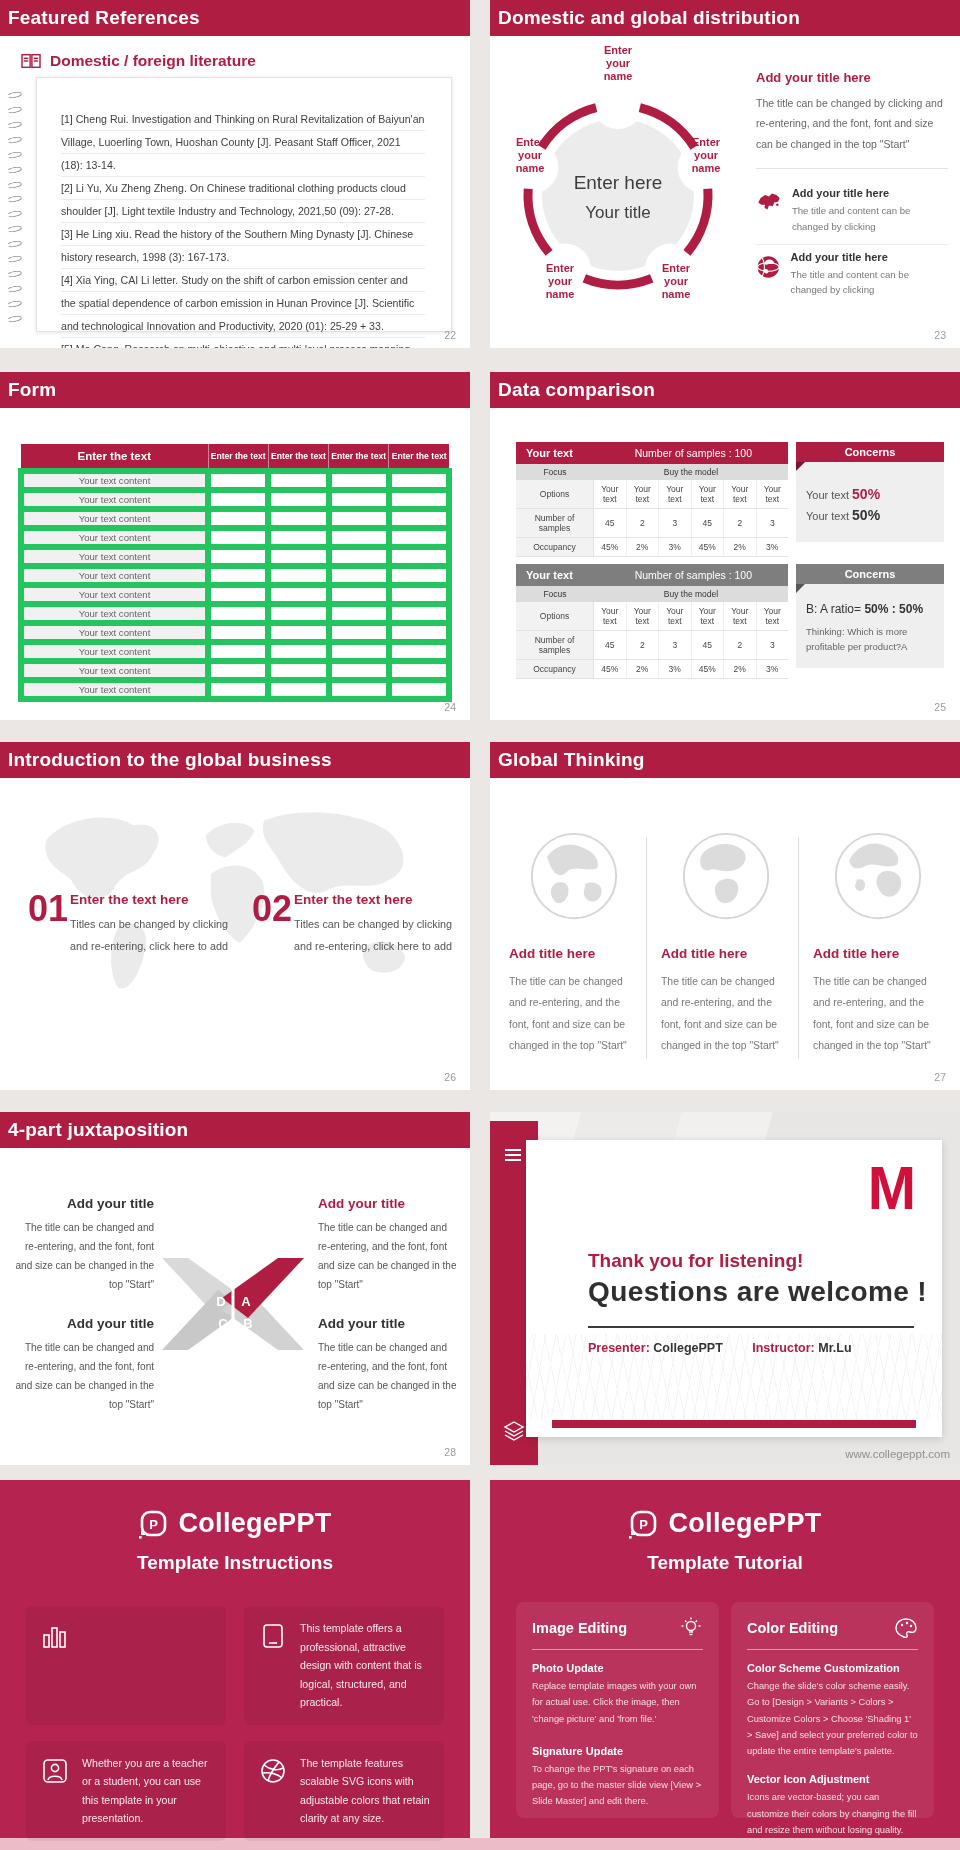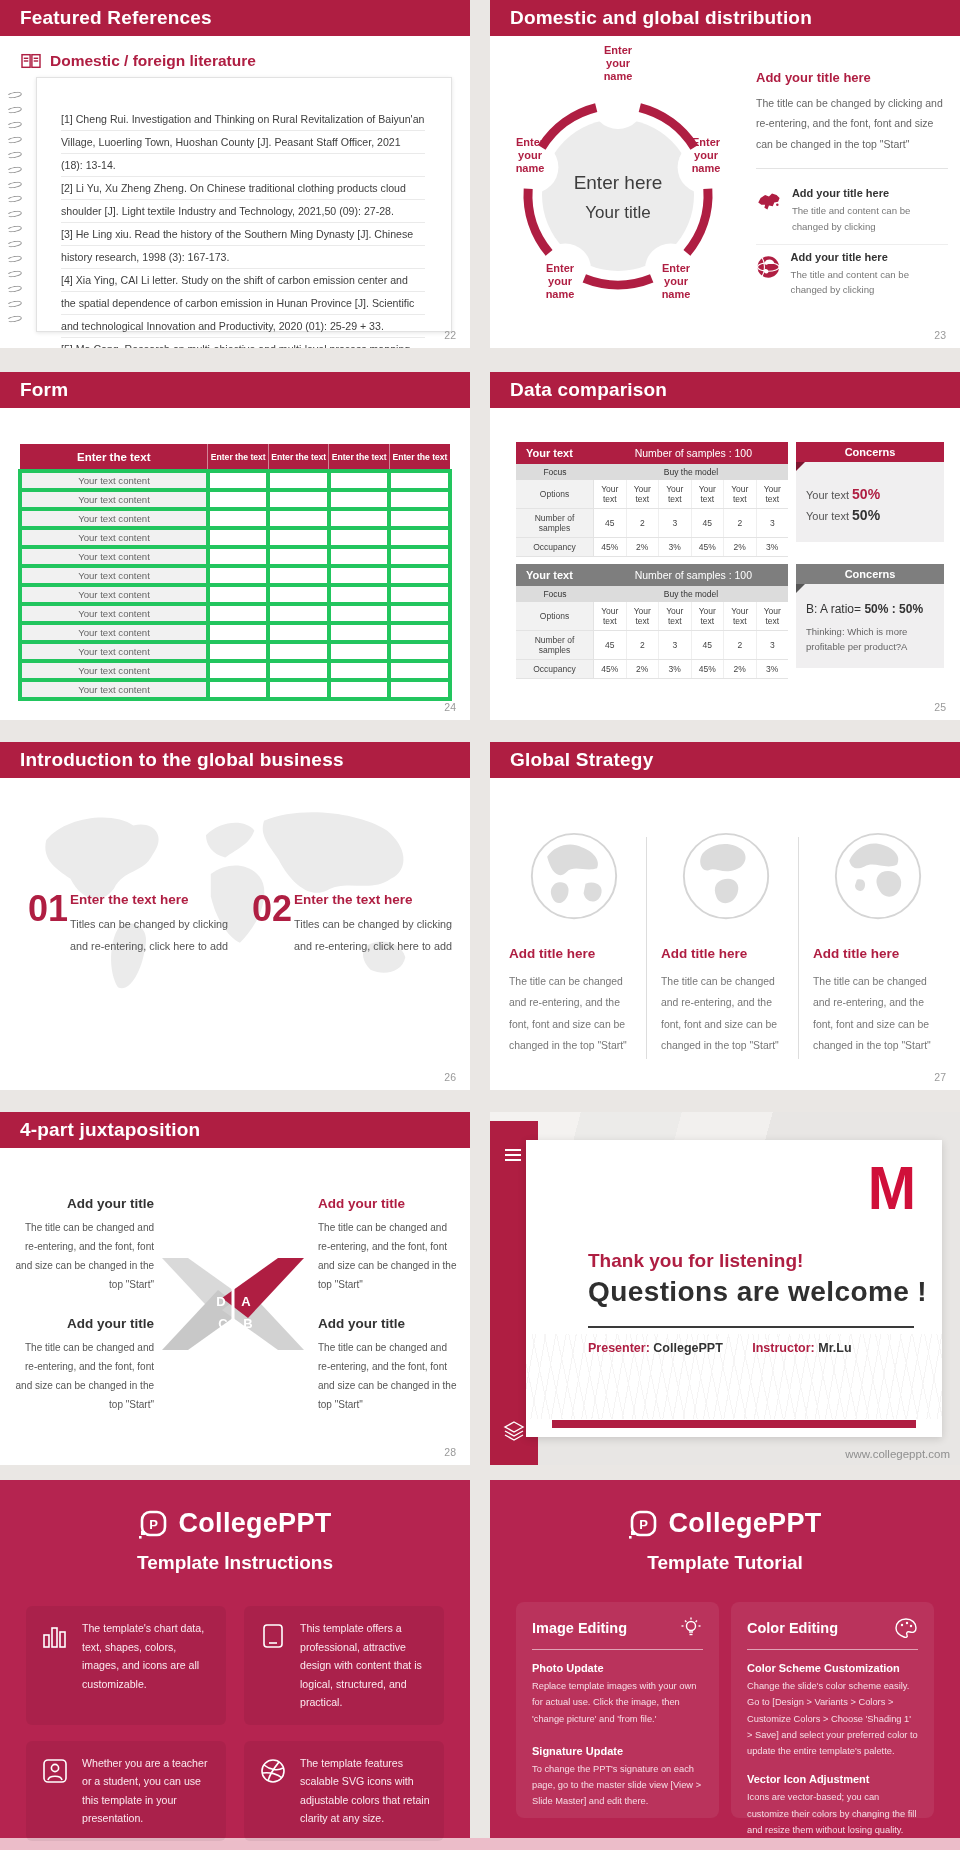--- a/index.html
+++ b/index.html
@@ -15,21 +15,21 @@
   .canvas{position:relative;width:960px;height:1850px;background:var(--pagebg);overflow:hidden}
   .row{display:flex}
   #row1{height:348px;margin-bottom:24px}
   #row2{height:348px;margin-bottom:22px}
   #row3{height:348px;margin-bottom:22px}
   #row4{height:353px;margin-bottom:15px}
   #row5{height:358px}
   .cell{width:470px;height:100%;position:relative}
   .cell-l{margin-right:20px}
   .slide{position:relative;width:100%;height:100%;background:#fff;overflow:hidden}
-  .shead{height:36px;background:var(--accent);display:flex;align-items:center;padding-left:20px}
+  .shead{height:36px;background:var(--accent);display:flex;align-items:center;padding-left:8px}
   .shead span{color:#fff;font-weight:bold;font-size:19px;letter-spacing:.2px}
   .pgnum{position:absolute;right:14px;bottom:7px;color:#9a9a9a;font-size:10.5px}
 
   
   .sec-title{position:absolute;left:20px;top:52px;display:flex;align-items:center;gap:8px}
   .sec-title span{color:var(--accent);font-weight:bold;font-size:15.5px}
   .coilcol{position:absolute;left:7px;top:92px;bottom:26px;display:flex;flex-direction:column;justify-content:space-between;width:18px}
   .coil{display:block;width:15px;height:6px;border:1.6px solid #9a9a9a;border-radius:50%;border-left-color:transparent;transform:rotate(-10deg)}
   .refbox{position:absolute;left:36px;right:18px;top:77px;bottom:16px;background:#fff;border:1px solid #e2e2e2;box-shadow:0 1px 4px rgba(0,0,0,.10);padding:30px 26px 8px 24px}
   .ref-lines{min-height:222px;background-image:repeating-linear-gradient(to bottom,transparent,transparent 22px,#eaeaea 22px,#eaeaea 23px)}
@@ -49,21 +49,21 @@
   .ditem{display:flex;gap:10px;align-items:flex-start;padding:6px 0 10px;border-bottom:1px solid #eee}
   .ditem:last-child{border-bottom:none}
   .ditem .dtxt b{display:block;color:#333;font-size:11px;margin-bottom:4px}
   .ditem .dtxt p{color:#777;font-size:9.6px;line-height:1.6}
 
   
   .ftable{position:absolute;left:18px;right:18px;top:72px;width:434px;border-collapse:collapse}
   .ftable th{background:var(--accent);color:#fff;font-weight:bold;height:27px}
   .ftable th.c0{width:190px;font-size:11.5px}
   .ftable th.cc{width:61px;font-size:8.6px;border-left:1px solid rgba(255,255,255,.45)}
-  .ftable td{border:4px solid #22c55e;height:19px}
+  .ftable td{border:6px solid #22c55e;height:19px}
   .ftable td.c0{background:#f1f1f1;color:#666;font-size:9.6px;text-align:center}
   .ftable td.cc{background:#fff}
 
   
   .ct{position:absolute;left:26px;width:272px;font-size:8.5px}
   .ct-head{display:flex;align-items:center;padding:5px 10px;color:#fff}
   .ct-red .ct-head{background:var(--accent)}
   .ct-gray .ct-head{background:var(--grayhead)}
   .ct-head .nm{font-weight:bold;font-size:11px}
   .ct-head .ns{margin-left:auto;margin-right:26px;font-size:10.5px}
@@ -509,21 +509,21 @@
             <div class="gb-head">Enter the text here</div>
             <div class="gb-body">Titles can be changed by clicking and re-entering, click here to add</div>
           </div>
         </div>
         <span class="pgnum">26</span>
       </section>
     </div>
     <div class="cell">
       <section class="slide">
         <div class="shead">
-            <span>Global Strategy</span>
+            <span>Global Thinking</span>
           </div>
         <div class="gs-div" style="left:156px"></div>
         <div class="gs-div" style="left:308px"></div>
 
         <div class="gs-col" id="gs1">
           <svg width="92" height="92" viewBox="0 0 48 48">
               <circle cx="24" cy="24" r="22" fill="#fff" stroke="#d5d5d5" stroke-width="1"></circle>
               <g fill="#dcdcdc">
                 <path d="M10,14 C14,8 22,6 28,9 C34,11 38,16 36,20 C30,22 24,18 20,22 C16,26 12,22 10,14 Z"></path>
                 <path d="M14,28 C18,26 22,28 21,33 C20,38 15,40 13,36 C11,32 12,30 14,28 Z"></path>
@@ -643,21 +643,20 @@
         <div class="f-heading">Template Instructions</div>
         <div class="fi-grid">
           <div class="fi-item">
             <svg width="30" height="30" viewBox="0 0 30 30">
                 <g fill="none" stroke="#fff" stroke-width="1.6">
                   <rect x="4" y="14" width="5" height="12"></rect>
                   <rect x="12" y="7" width="5" height="19"></rect>
                   <rect x="20" y="11" width="5" height="15"></rect>
                 </g>
               </svg>
-            <span>The template's chart data, text, shapes, colors, images, and icons are all customizable.</span>
           </div>
           <div class="fi-item">
             <svg width="30" height="30" viewBox="0 0 30 30">
                 <g fill="none" stroke="#fff" stroke-width="1.6">
                   <rect x="6" y="4" width="18" height="22" rx="3"></rect>
                   <line x1="11" y1="22" x2="19" y2="22"></line>
                 </g>
               </svg>
             <span>This template offers a professional, attractive design with content that is logical, structured, and practical.</span>
           </div>

